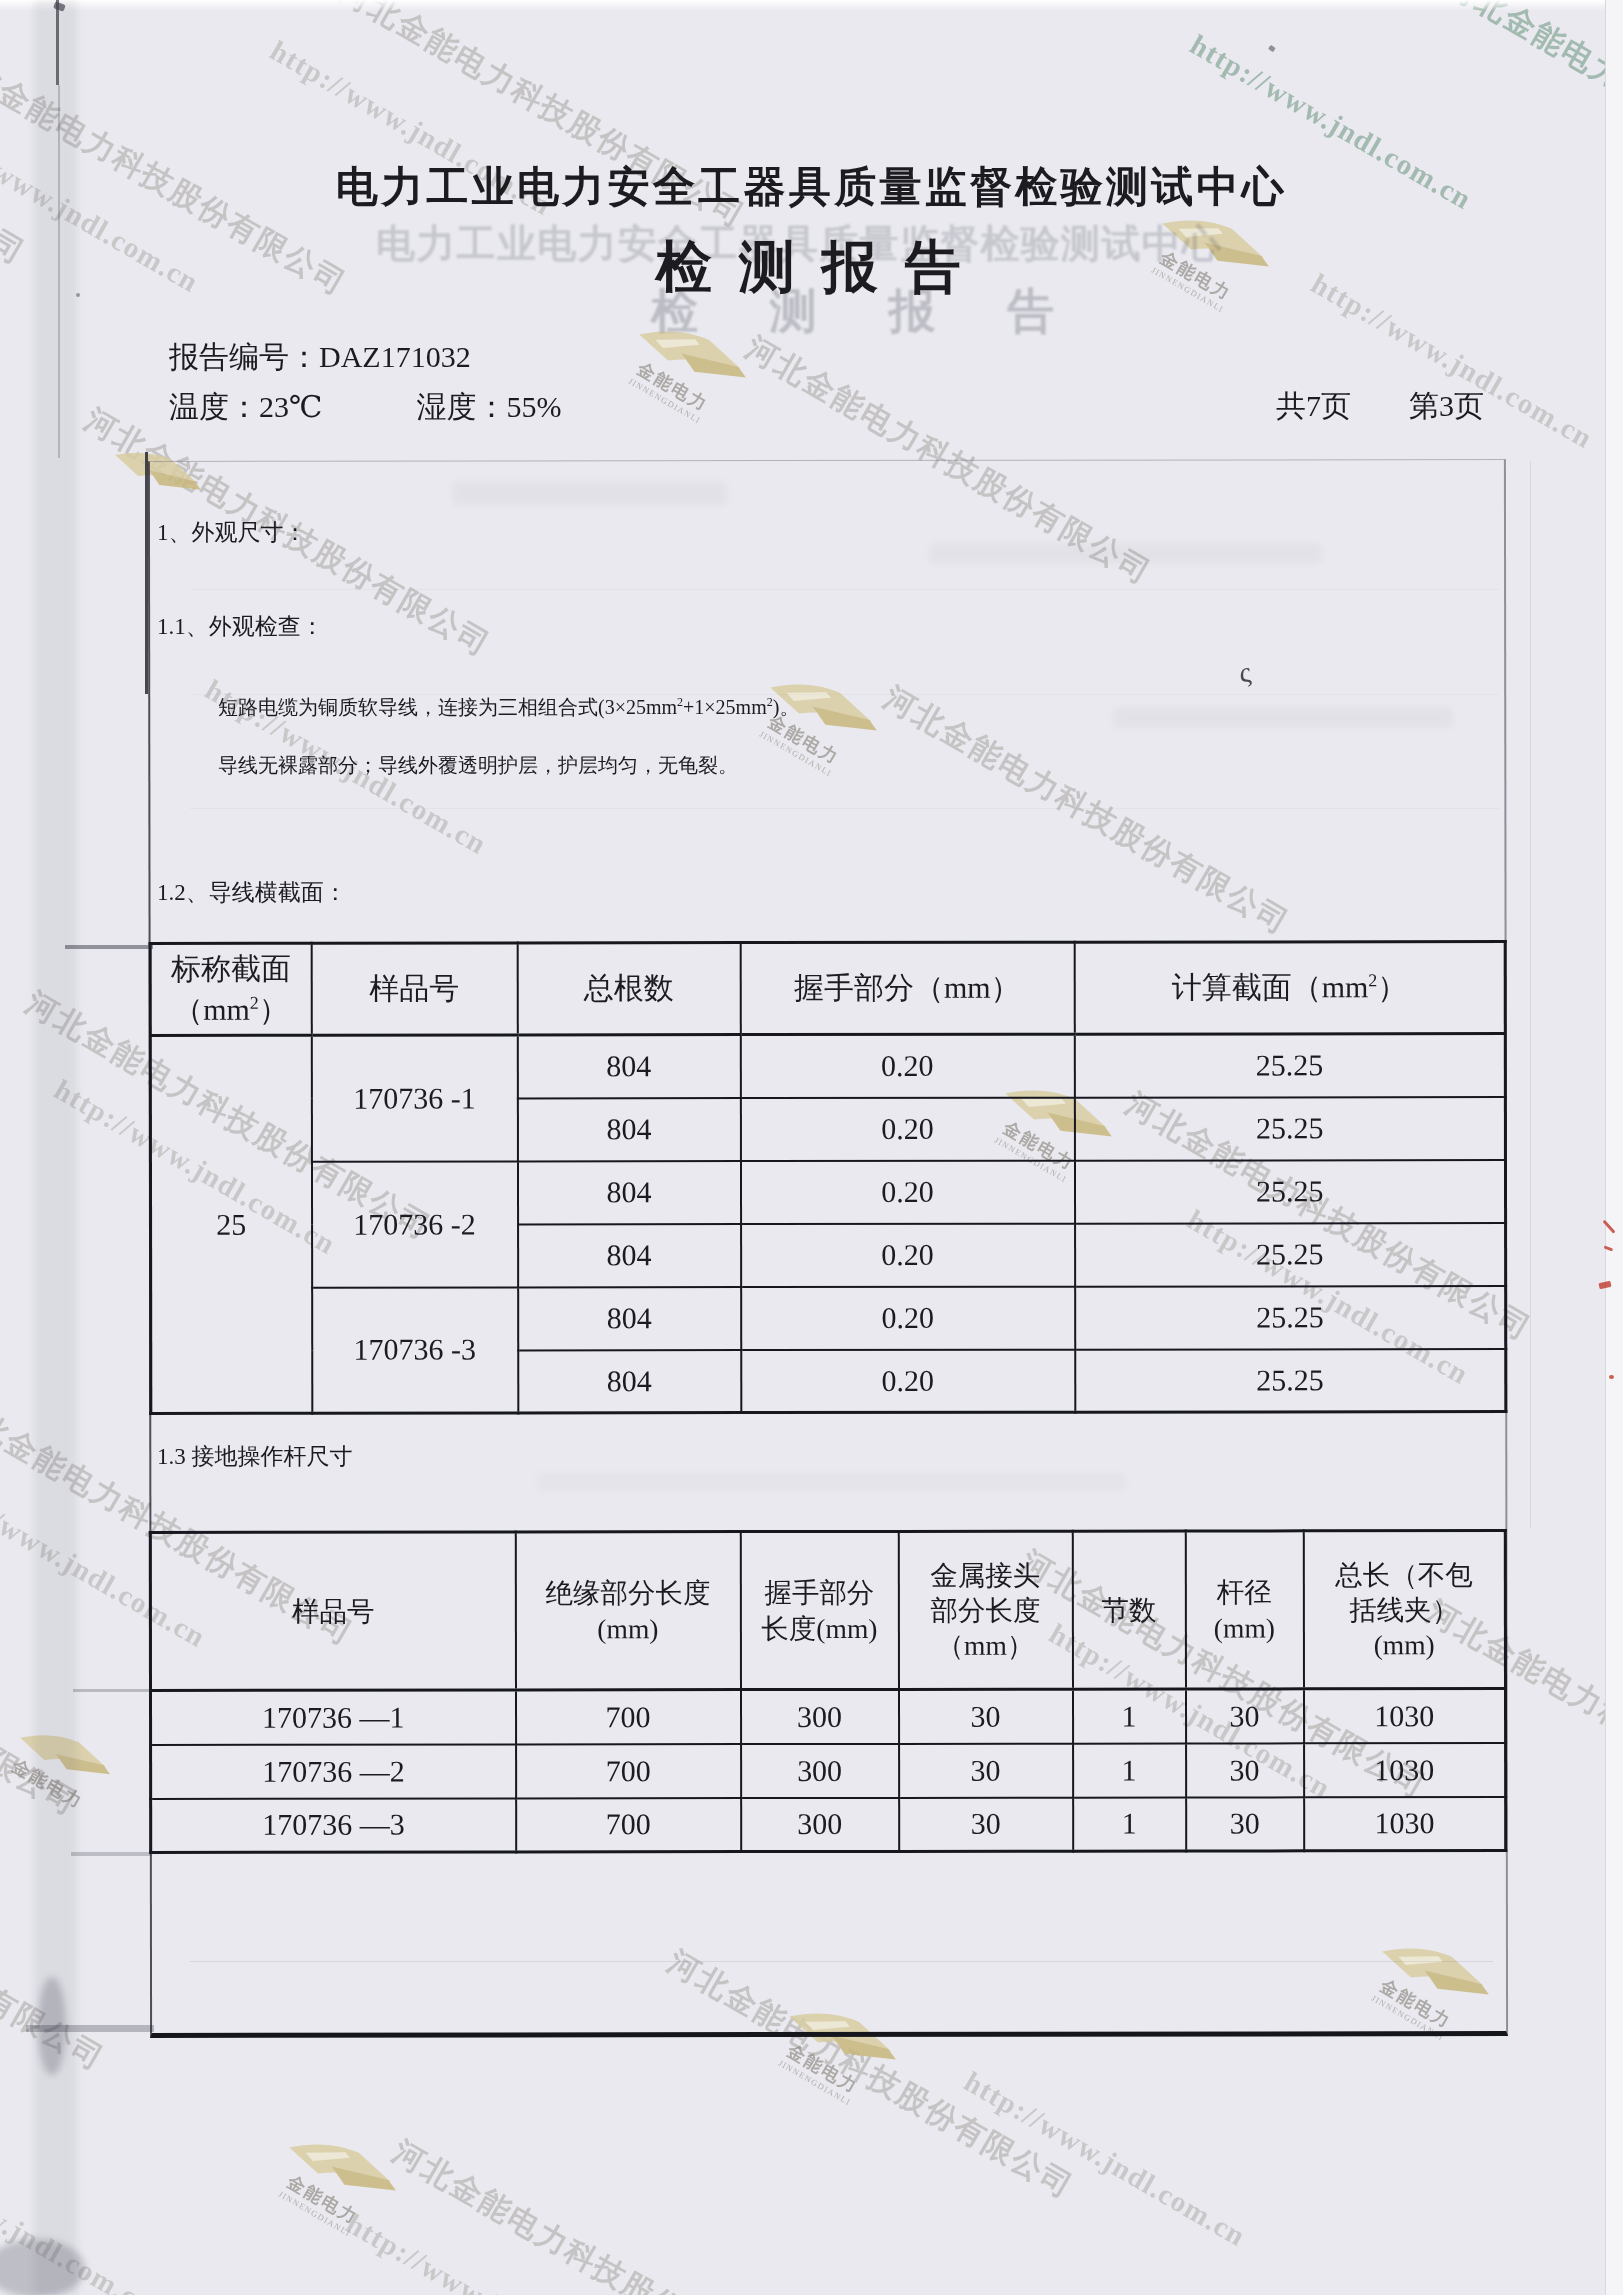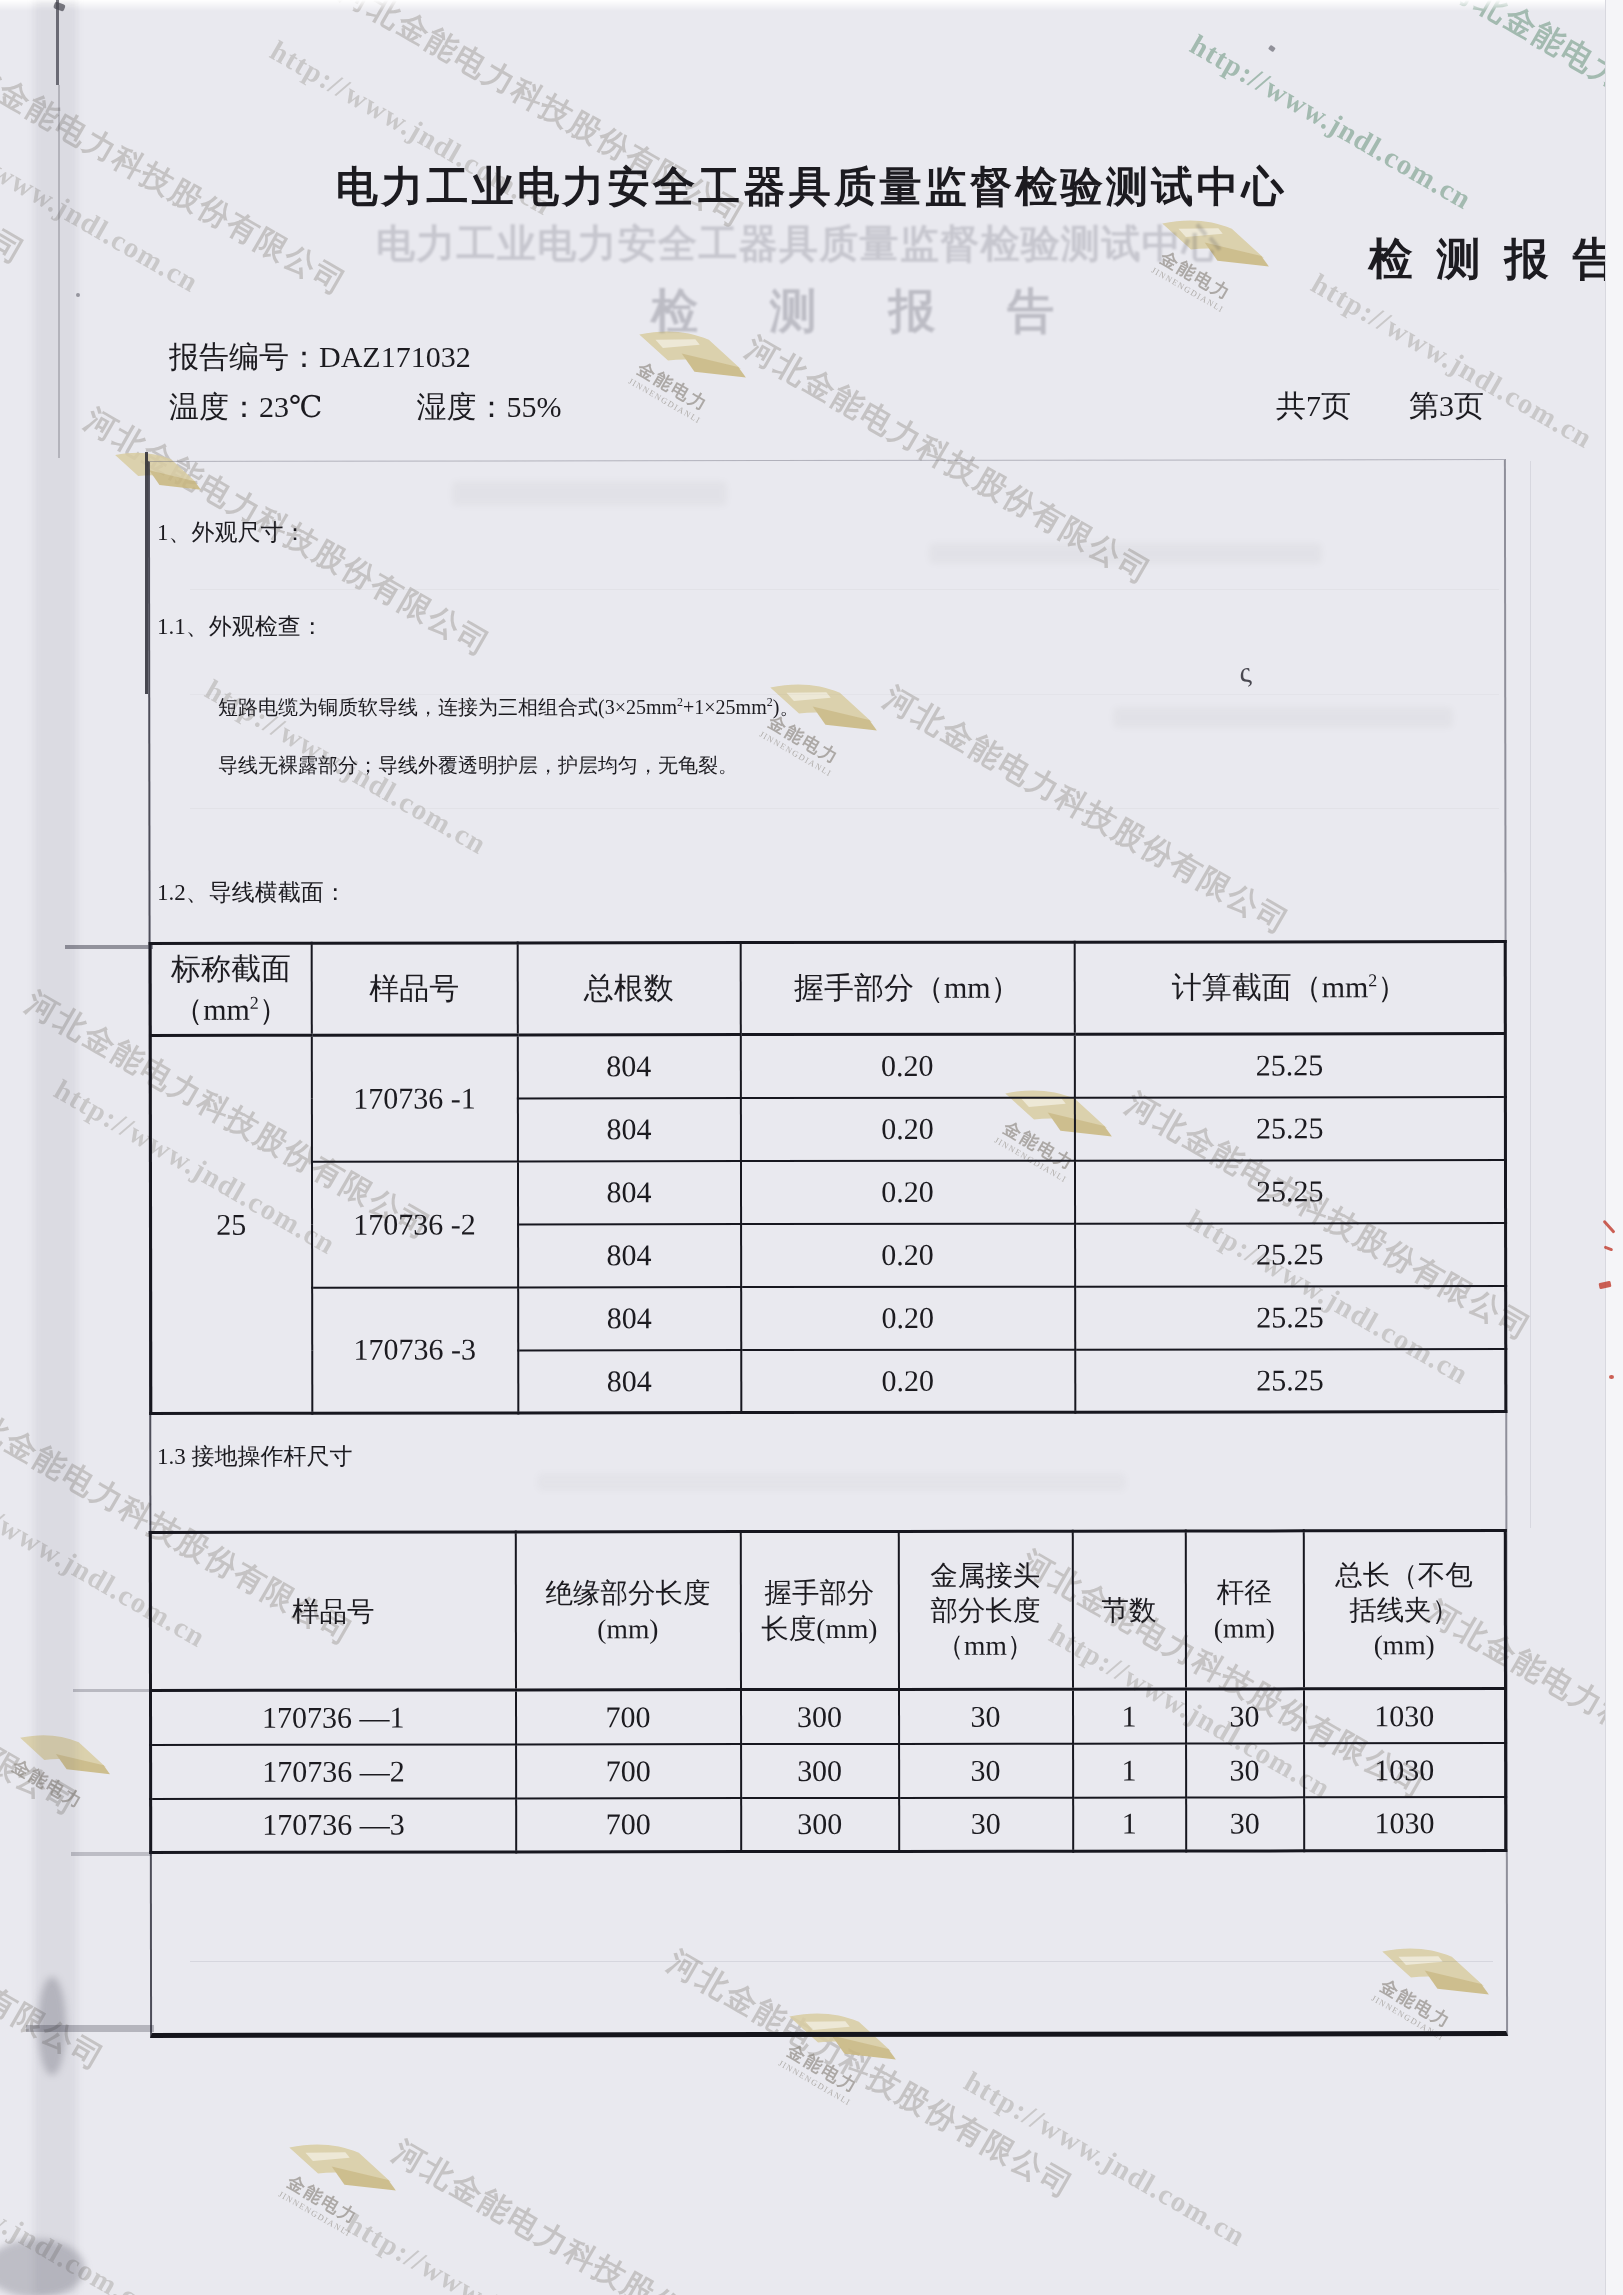--- a/index.html
+++ b/index.html
@@ -20,21 +20,21 @@
 
   
   .ghost-layer{position:absolute;inset:0;z-index:1;}
   .ghost-text{position:absolute;color:#3f3f4e;filter:blur(1.3px);opacity:.20;white-space:nowrap;font-weight:bold;}
   .ghost-line{position:absolute;background:#5a5a6a;}
   .ghost-bar{position:absolute;background:#666;filter:blur(3.3px);border-radius:5.2px;}
 
   
   .content{position:absolute;inset:0;z-index:2;}
   .org-title{left:0;top:159px;width:1623px;text-align:center;font-size:42px;font-weight:bold;letter-spacing:3.3px;}
-  .sub-title{left:0;top:230px;width:1623px;text-align:right;font-size:44px;font-weight:bold;letter-spacing:6.5px;}
+  .sub-title{left:0;top:230px;width:1623px;text-align:center;font-size:56px;font-weight:bold;letter-spacing:6.5px;}
   .meta{font-size:30px;}
   .frame{left:149px;top:460px;width:1354px;height:1571px;
          border-left:2px solid rgba(35,35,48,.78);
          border-right:2px solid rgba(55,55,70,.5);
          border-top:1.3px solid rgba(110,110,125,.45);
          border-bottom:5.9px solid #15151c;transform:rotate(-0.08deg);}
   .section{font-size:23px;}
   .para{font-size:20px;}
   sup{font-size:60%;}
 

